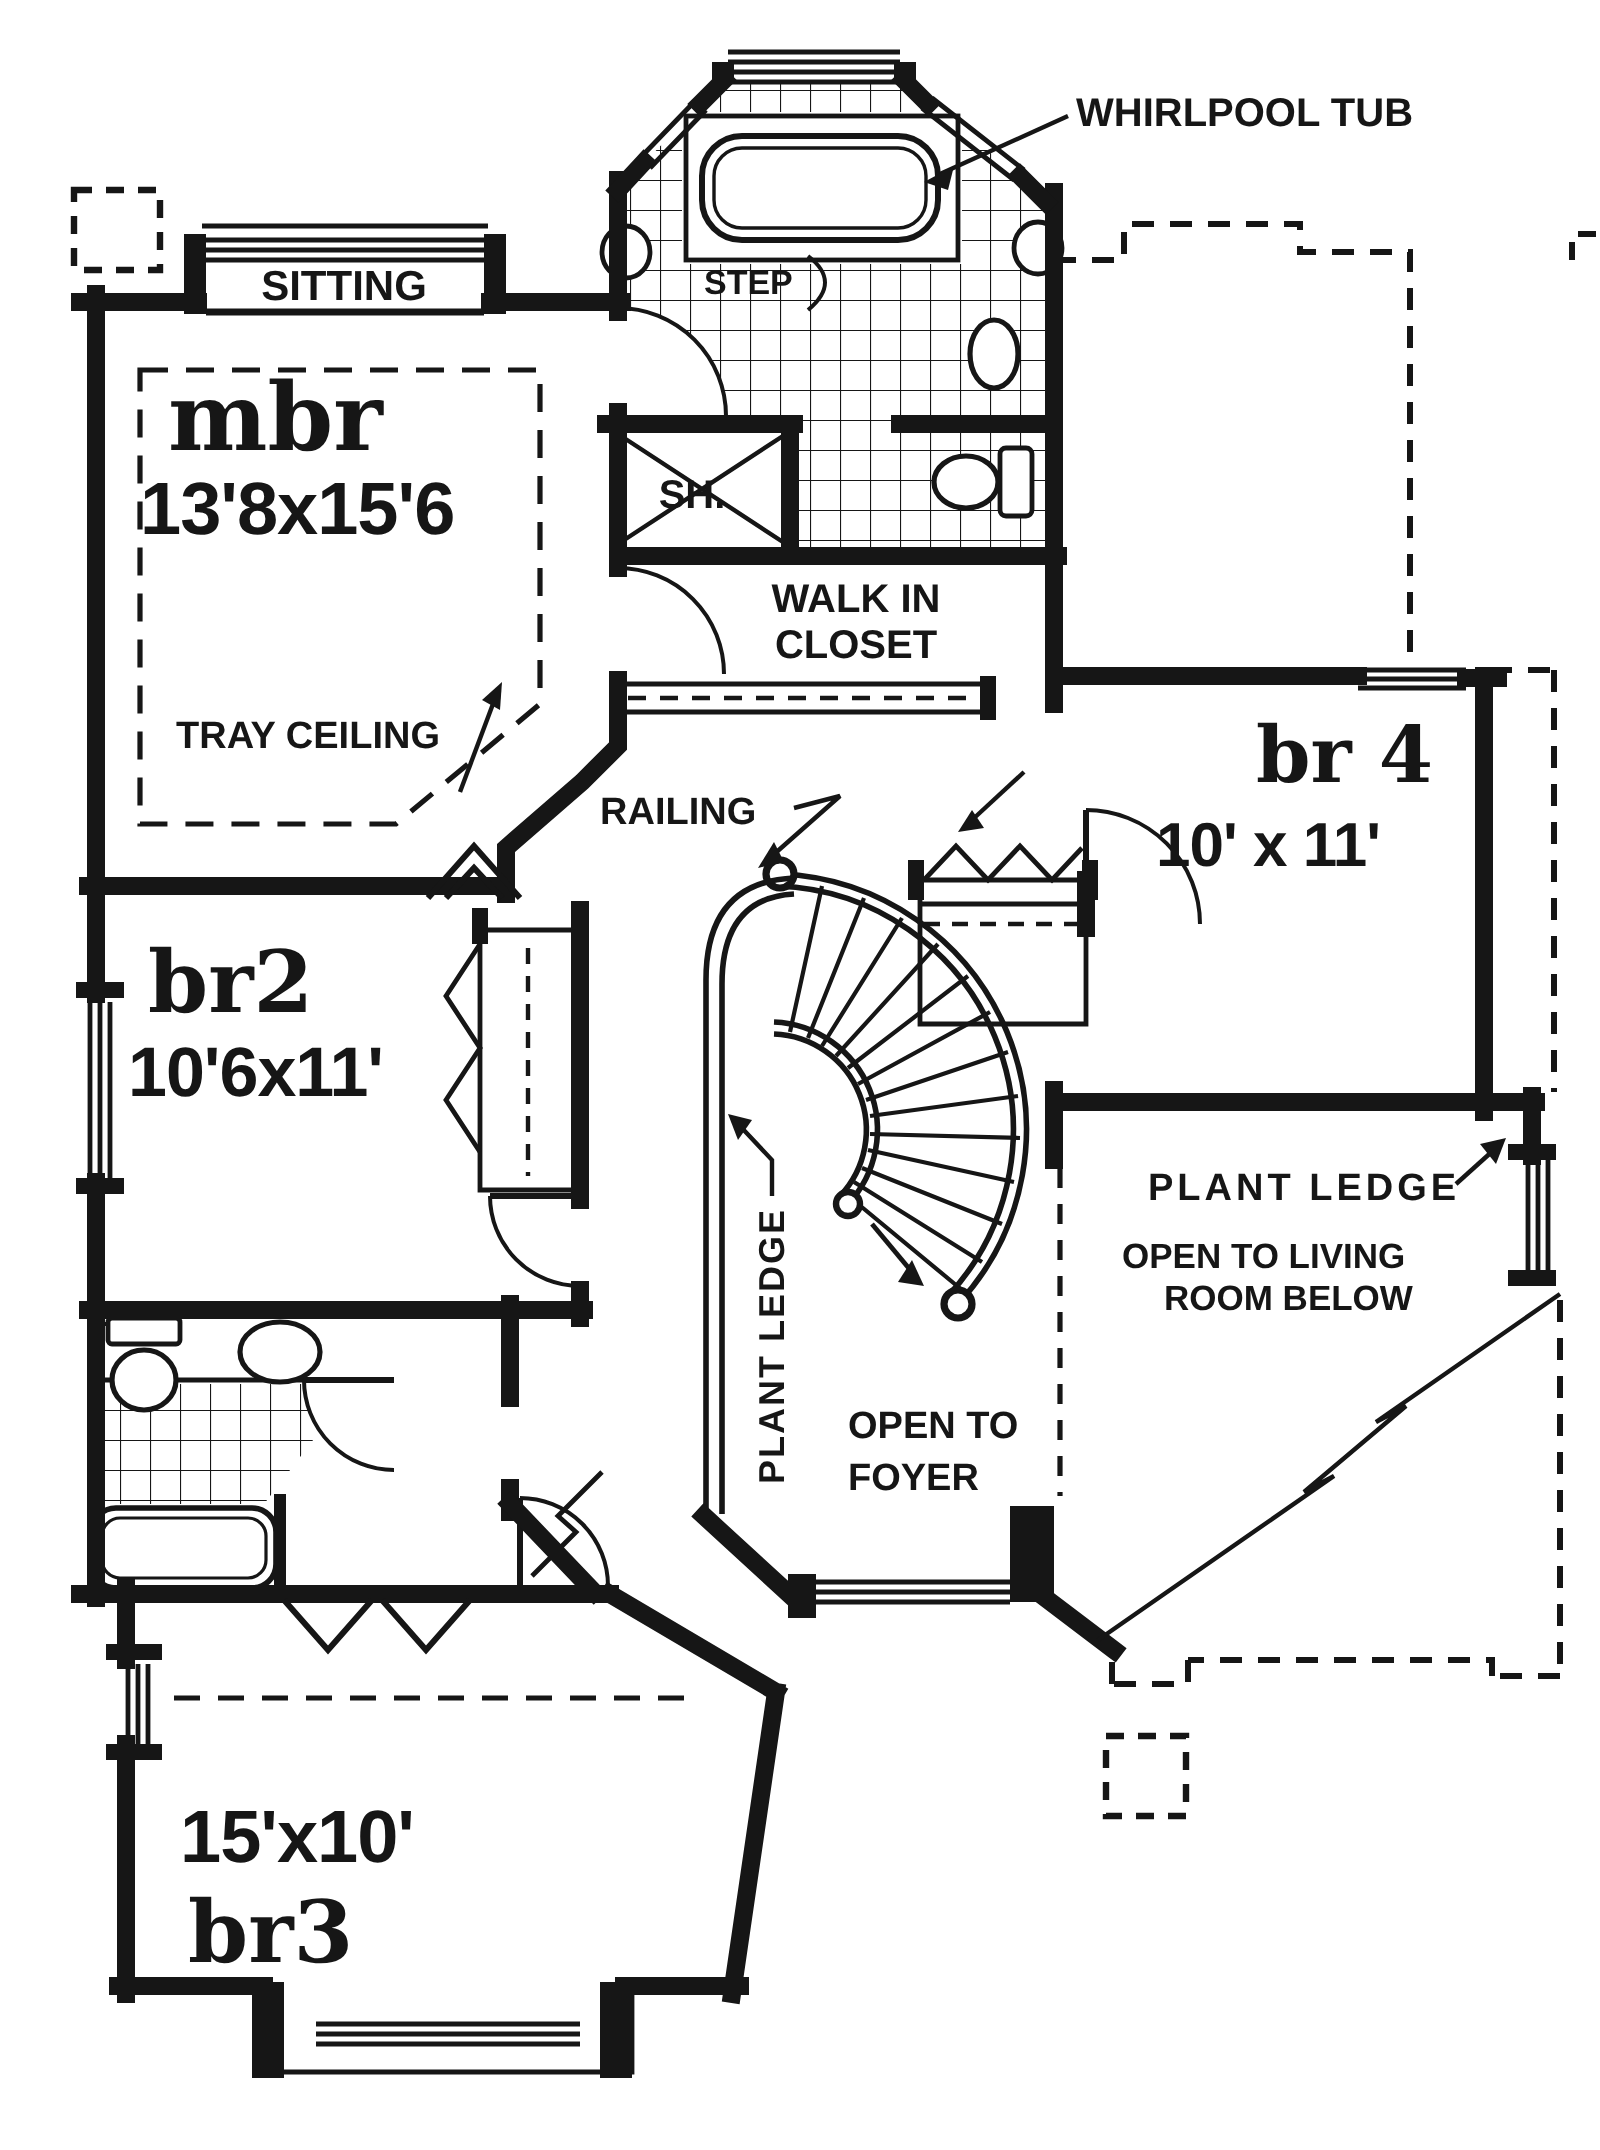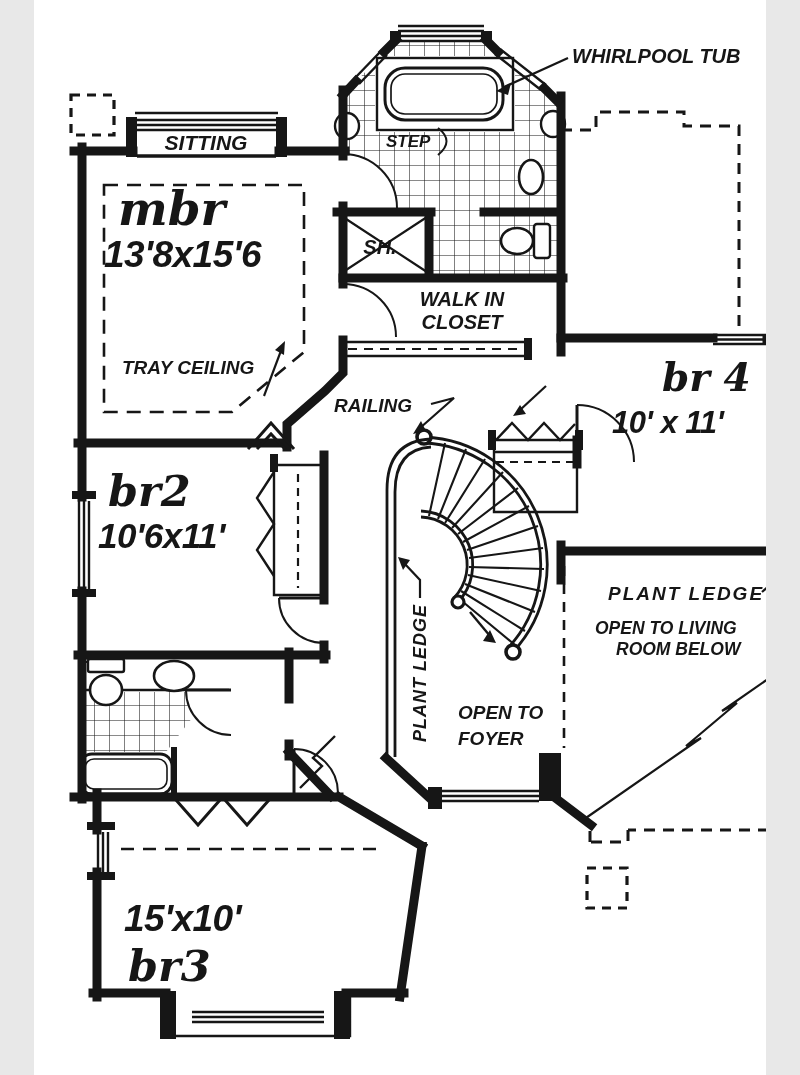--- a/index.html
+++ b/index.html
@@ -1,16 +1,16 @@
 <!DOCTYPE html>
 <html><head>
 <meta charset="utf-8">
 <style>
   html,body{margin:0;padding:0;background:#e8e8e8;}
-  .stage{width:732px;height:1075px;background:#ffffff;position:relative;margin:0 auto;overflow:hidden;font-style:italic;}
+  .stage{width:800px;height:1075px;background:#ffffff;position:relative;margin:0 auto;overflow:hidden;}
   svg{display:block;}
   .lbl{font-family:"Liberation Sans",sans-serif;font-weight:bold;fill:#161616;}
   .rm{font-family:"DejaVu Serif",serif;font-weight:bold;fill:#161616;}
   .dim{font-family:"Liberation Sans",sans-serif;font-weight:bold;fill:#161616;letter-spacing:-0.5px;}
 </style>
 </head>
 <body>
 
 <div class="stage">
 <svg width="800" height="1075" viewBox="0 0 800 1075">

